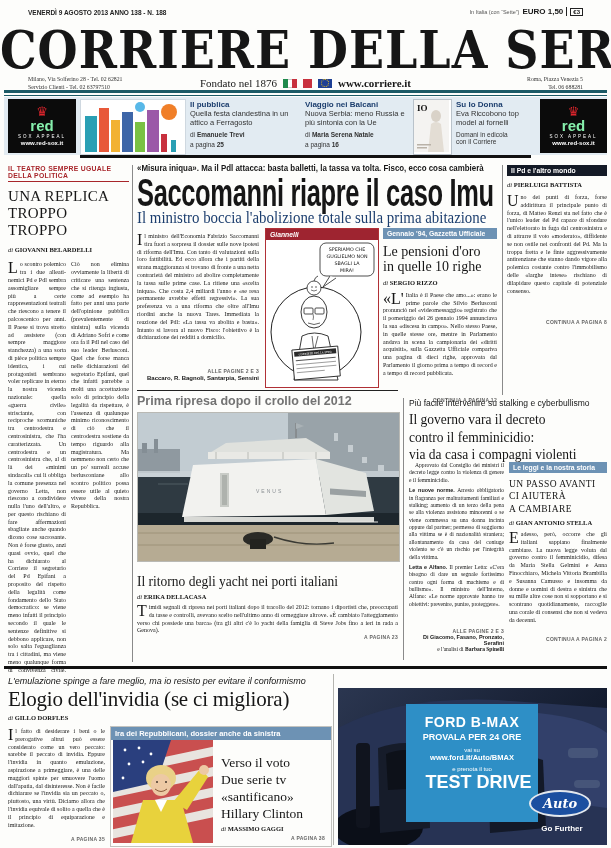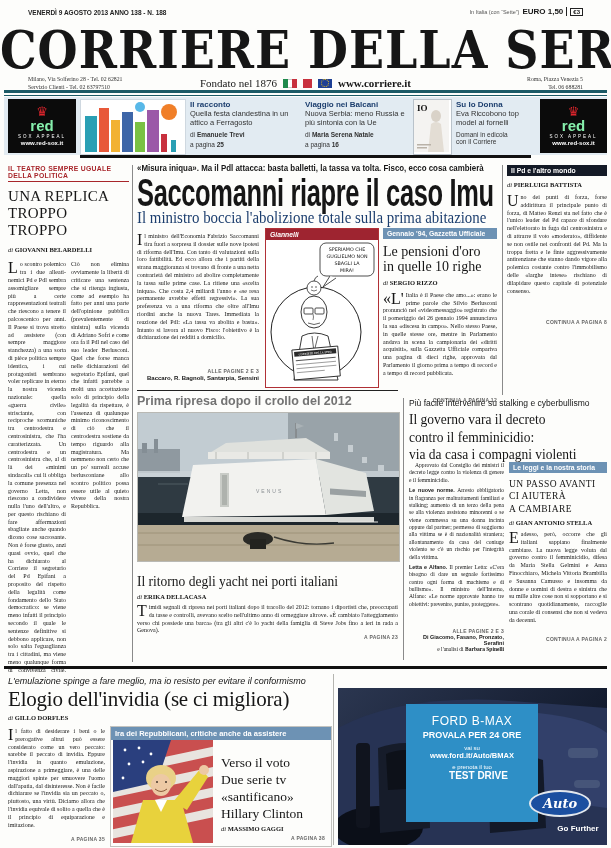--- a/index.html
+++ b/index.html
@@ -98,21 +98,21 @@
       <rect x="54" y="22" width="10" height="30" fill="#7ac143"></rect>
       <rect x="66" y="10" width="12" height="42" fill="#9b59a8"></rect>
       <circle cx="88" cy="12" r="8" fill="#f07f29"></circle>
       <circle cx="59" cy="7" r="5" fill="#58b8e8"></circle>
       <rect x="80" y="34" width="6" height="18" fill="#c8313e"></rect>
       <rect x="90" y="40" width="5" height="12" fill="#2a9fb4"></rect>
     </svg>
   </div>
 
   <div class="abs" style="left:190px;top:100px;width:106px;">
-    <div class="ttag">Il racconto</div>
+    <div class="ttag">Il pubblica</div>
     <div class="ttxt">Quella festa clandestina in un attico a Ferragosto</div>
     <div class="tby"><span>di </span><span class="b">Emanuele Trevi</span></div>
     <div class="tby"><span>a pagina </span><span class="b">25</span></div>
   </div>
 
   <div class="abs" style="left:305px;top:100px;width:104px;">
     <div class="ttag">Viaggio nei Balcani</div>
     <div class="ttxt">Nuova Serbia: meno Russia e più sintonia con la Ue</div>
     <div class="tby"><span>di </span><span class="b">Maria Serena Natale</span></div>
     <div class="tby"><span>a pagina </span><span class="b">16</span></div>
@@ -307,21 +307,21 @@
 
   <div class="abs sans nw" style="left:8px;top:676px;font-size:9px;font-style:italic;">L'emulazione spinge a fare meglio, ma io resisto per evitare il conformismo</div>
   <div class="abs nw" style="left:8px;top:687px;font-size:21px;letter-spacing:-.2px;">Elogio dell'invidia (se ci migliora)</div>
   <div class="abs byline" style="left:8px;top:714px;">
     <span class="i">di </span><span class="nm">GILLO DORFLES</span>
   </div>
   <div class="abs body6 just dropcap" style="left:8px;top:728px;width:97px;height:104px;overflow:hidden;">Il fatto di desiderare i beni o le prerogative altrui può essere considerato come un vero peccato: sarebbe il peccato di invidia. Eppure l'invidia in quanto emulazione, aspirazione a primeggiare, è una delle maggiori spinte per smuovere l'uomo dall'apatia, dal disinteresse. Non è facile dichiarare se l'invidia sia un peccato o, piuttosto, una virtù. Diciamo allora che l'invidia equivale di solito a quella che è il principio di equiparazione e imitazione.</div>
   <div class="abs rt pgref" style="left:8px;top:836px;width:97px;">A PAGINA 35</div>
 
   <div class="abs" style="left:110px;top:726px;width:220px;height:119px;border:1px solid #c3c3bf;">
-    <div class="bar blue" style="font-size:7.5px;">Ira dei Repubblicani, critiche anche da assistere</div>
+    <div class="bar blue" style="font-size:7.5px;">Ira dei Repubblicani, dossier anche da sinistra</div>
     <svg class="abs" style="left:2px;top:13px;" width="100" height="103" viewBox="0 0 100 103">
       <rect width="100" height="103" fill="#c94f4f"></rect>
       <g transform="rotate(-12 50 50)">
         <rect x="-20" y="18" width="150" height="9" fill="#e8e4df"></rect>
         <rect x="-20" y="38" width="150" height="9" fill="#e8e4df"></rect>
         <rect x="-20" y="58" width="150" height="9" fill="#e8e4df"></rect>
         <rect x="-20" y="78" width="150" height="9" fill="#e8e4df"></rect>
       </g>
       <polygon points="0,0 58,0 44,42 0,52" fill="#2a3f7e"></polygon>
       <circle cx="12" cy="10" r="1.4" fill="#fff"></circle>
@@ -359,26 +359,26 @@
       <path d="M200,25 Q250,30 269,45 L269,120 L195,110 Z" fill="#32406a"></path>
       <ellipse cx="40" cy="140" rx="45" ry="22" fill="#0b0f18"></ellipse>
       <rect x="18" y="55" width="14" height="85" rx="4" fill="#10141e"></rect>
       <path d="M40,60 Q70,50 90,60 L92,140 L42,145 Z" fill="#161c2a"></path>
       <path d="M48,66 Q68,58 84,66 L85,100 L50,102 Z" fill="#0d1119"></path>
       <path d="M150,70 Q180,62 205,72 L208,140 L152,145 Z" fill="#131928"></path>
       <rect x="230" y="60" width="30" height="10" rx="4" fill="#465579"></rect>
       <rect x="236" y="92" width="26" height="8" rx="4" fill="#465579"></rect>
     </svg>
     <div class="abs fordpanel" style="left:68px;top:16px;width:132px;height:108px;padding-top:10px;">
-      <div style="font-size:12px;font-weight:normal;letter-spacing:.5px;">FORD B-MAX</div>
+      <div style="font-size:14px;font-weight:bold;letter-spacing:.5px;">FORD B-MAX</div>
       <div style="font-size:9px;font-weight:bold;margin-top:2px;">PROVALA PER 24 ORE</div>
       <div style="font-size:6px;margin-top:5px;">vai su</div>
       <div style="font-size:7.5px;font-weight:bold;">www.ford.it/Auto/BMAX</div>
       <div style="font-size:6px;margin-top:4px;">e prenota il tuo</div>
-      <div style="font-size:10px;font-weight:bold;margin-left:13px;">TEST DRIVE</div>
+      <div style="font-size:18px;font-weight:bold;margin-left:13px;">TEST DRIVE</div>
     </div>
     <div class="abs fordlogo" style="right:16px;bottom:28px;width:58px;height:23px;">
       <span>Auto</span>
     </div>
-    <div class="abs sans b" style="right:0;bottom:12px;width:58px;text-align:center;color:#fff;font-size:8px;">Go Further</div>
+    <div class="abs sans b" style="right:16px;bottom:12px;width:58px;text-align:center;color:#fff;font-size:8px;">Go Further</div>
   </div>
 
 </div>
 
 </body></html>

